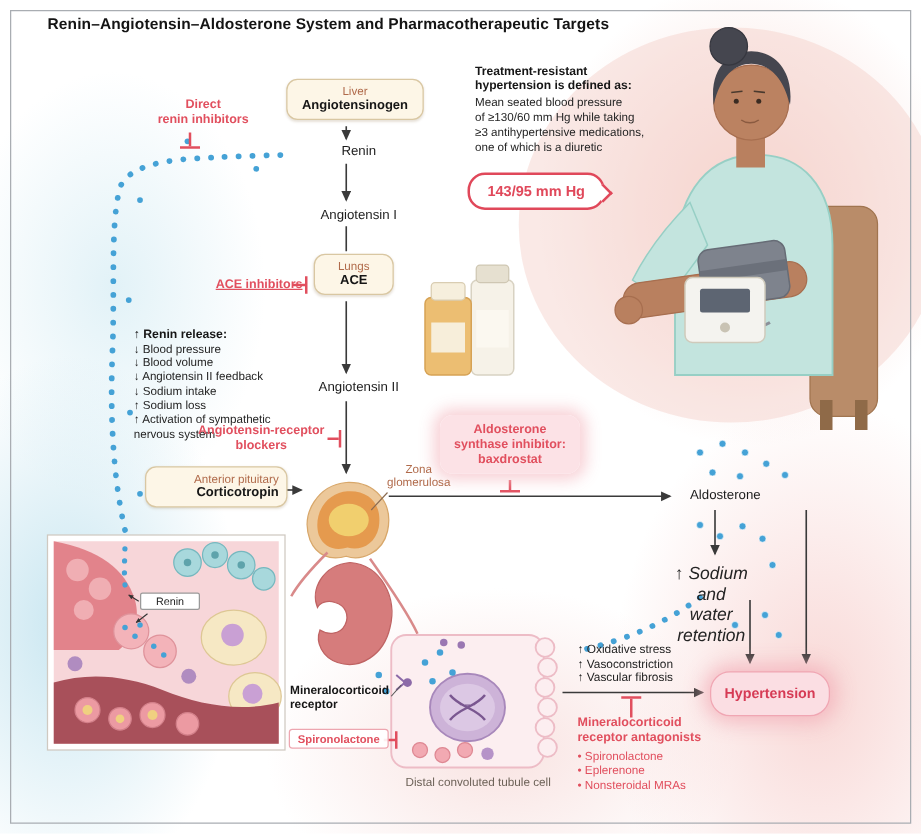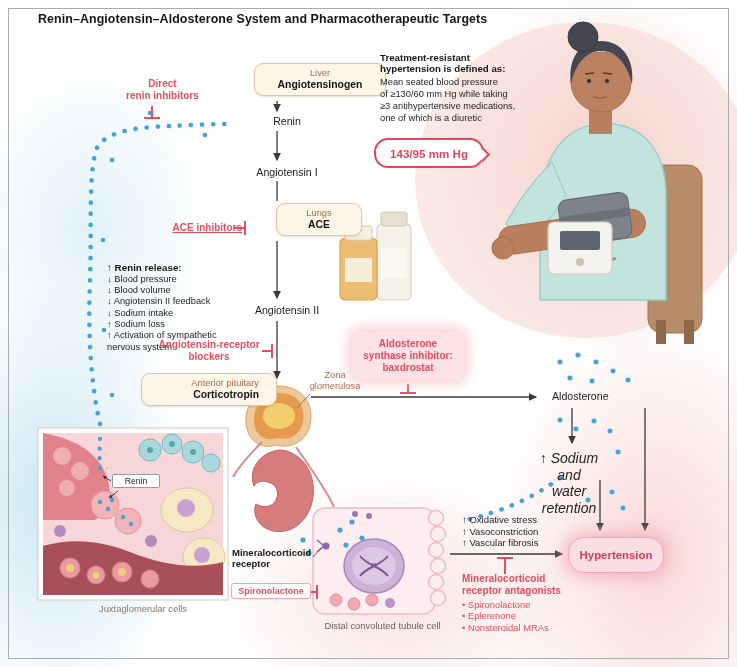--- a/index.html
+++ b/index.html
@@ -16,21 +16,21 @@
   }
   .frame{position:absolute; left:8px; top:8px; right:8px; bottom:8px; border:1px solid #a9adb2; pointer-events:none;}
   .txt{position:absolute; line-height:1.18;padding-left:10px;}
   .preline{white-space:pre-line;}
   .c{text-align:center;} .r{text-align:right;}
   .title{font-size:12.4px; font-weight:bold; color:#141414; letter-spacing:.1px;}
   .drug{color:#e14f5e; font-weight:bold; font-size:10px;}
   .flowlabel{font-size:10.6px; color:#1c1c1c;}
   .small{font-size:14px;font-style:italic;}
   .fbox{position:absolute; background:#fdf6e7; border:1px solid #d9c7a2; border-radius:9px;
-        text-align:center; padding:4px 17px 5px; box-shadow:0 1px 2px rgba(120,90,40,.18);margin-left:25px;}
+        text-align:center; padding:4px 6px 5px; box-shadow:0 1px 2px rgba(120,90,40,.18);}
   .fbox .sub{display:block; font-size:9.3px; color:#b06a4a; margin-bottom:1px;}
   .fbox .main{display:block; font-size:10.4px; font-weight:bold; color:#161616;}
   .synthase{background:rgba(252,224,228,.92); border-radius:10px; padding:6px 6px;
             box-shadow:0 0 12px 5px rgba(247,204,210,.9); font-size:10px;}
   .hyper{position:absolute; background:#fbdee3; border:1.5px solid #f0a6b3; border-radius:16px;
          display:flex; align-items:center; justify-content:center;
          color:#d63b55; font-weight:bold; font-size:11.4px;
          box-shadow:0 0 16px 5px rgba(243,175,185,.8);}
   .bp{position:absolute; background:#fff; border:2px solid #e0485a; border-radius:14px;
       display:flex; align-items:center; justify-content:center;
@@ -341,17 +341,16 @@
 receptor antagonists</div>
     <div style="margin-top:2px;">
         <div class="mra-item">Spironolactone</div>
         <div class="mra-item">Eplerenone</div>
         <div class="mra-item">Nonsteroidal MRAs</div>
       </div>
   </div>
 
   <div class="txt caption c" style="left:305px; top:620px; width:135px; color:#6d6258;">Distal convoluted tubule cell</div>
 
-  <div class="txt caption c" style="left:38px; top:603px; width:190px;">Juxtaglomerular cells</div>
 
   <div class="insetlbl" style="left:112px; top:474px; width:42px;">Renin</div>
 
 </div>
 
 </body></html>

